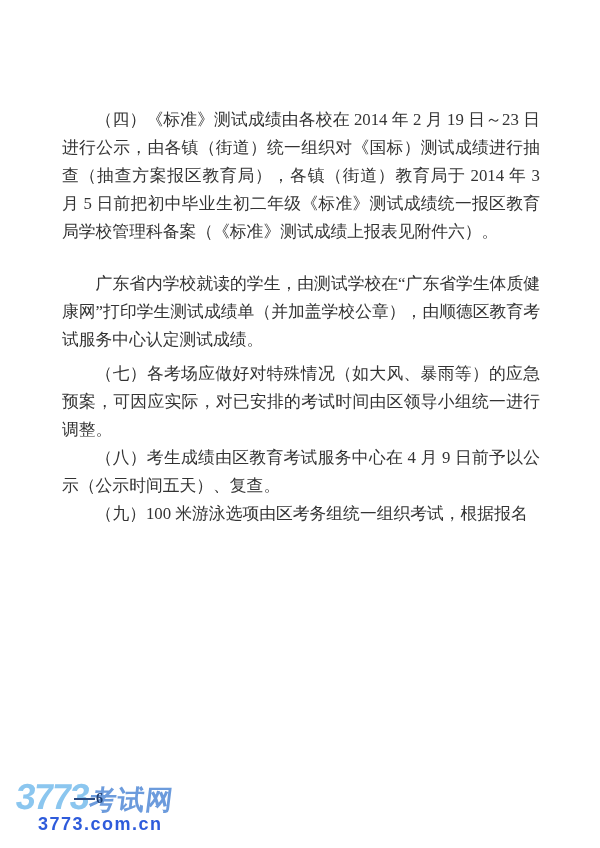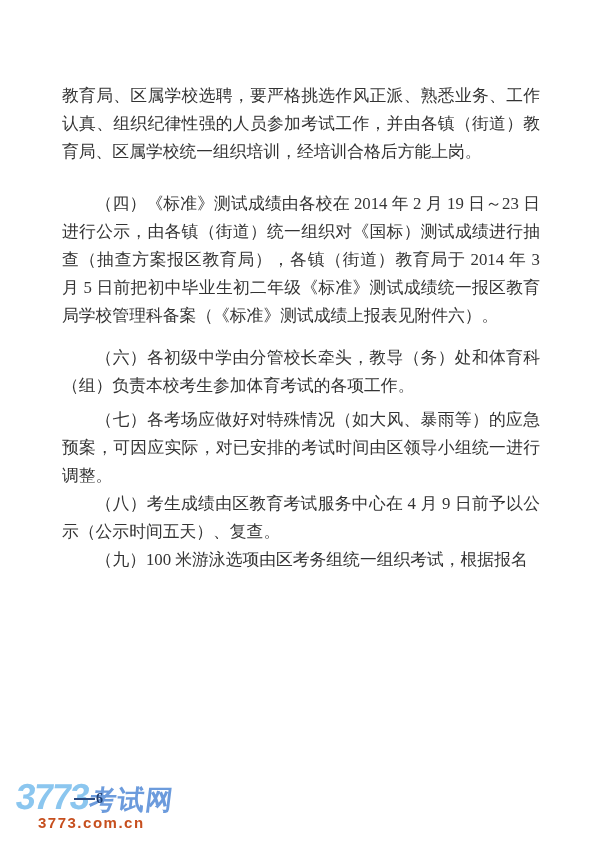--- a/index.html
+++ b/index.html
@@ -43,23 +43,23 @@
     font-family:"Liberation Sans","DejaVu Sans",sans-serif;
   }
   .logo-cn{
     font-size:27px;
     color:#6093da;
     margin-left:2px;
     letter-spacing:1px;
   }
   .logo-domain{
     margin-left:22px;margin-top:-4px;
-    font-size:15px;
+    font-size:18px;
     font-weight:bold;
-    color:#c2410c;
+    color:#1d4ed8;
     letter-spacing:1.5px;
     font-family:"Liberation Sans","DejaVu Sans",sans-serif;
   }
   .page-number{
     position:absolute;left:74px;top:792px;
     display:flex;align-items:center;
     color:#1e3e74;
   }
   .page-number .dash{
     display:inline-block;
@@ -72,23 +72,22 @@
     font-weight:bold;
     line-height:14px;
   }
 </style>
 </head>
 <body>
 
 <div class="page">
 
   <div class="content">
-      <p class="para gap-0">教育局、区属学校选聘，要严格挑选作风正派、熟悉业务、工作认真、组织纪律性强的人员参加考试工作，并由各镇（街道）教育局、区属学校统一组织培训，经培训合格后方能上岗。</p>
       <p class="para indent gap-m">（四）《标准》测试成绩由各校在 2014 年 2 月 19 日～23 日进行公示，由各镇（街道）统一组织对《国标）测试成绩进行抽查（抽查方案报区教育局），各镇（街道）教育局于 2014 年 3 月 5 日前把初中毕业生初二年级《标准》测试成绩统一报区教育局学校管理科备案（《标准》测试成绩上报表见附件六）。</p>
-      <p class="para indent gap-l">（六）各初级中学由分管校长牵头，教导（务）处和体育科（组）负责本校考生参加体育考试的各项工作。</p>
+      <p class="para indent gap-m">广东省内学校就读的学生，由测试学校在“广东省学生体质健康网”打印学生测试成绩单（并加盖学校公章），由顺德区教育考试服务中心认定测试成绩。</p>
       <p class="para indent gap-s">（七）各考场应做好对特殊情况（如大风、暴雨等）的应急预案，可因应实际，对已安排的考试时间由区领导小组统一进行调整。</p>
       <p class="para indent gap-0">（八）考生成绩由区教育考试服务中心在 4 月 9 日前予以公示（公示时间五天）、复查。</p>
       <p class="para indent gap-0">（九）100 米游泳选项由区考务组统一组织考试，根据报名</p>
     </div>
 
   <div class="watermark">
     <div class="logo-row">
       <span class="logo-num">3773</span>
       <span class="logo-cn">考试网</span>
     </div>

